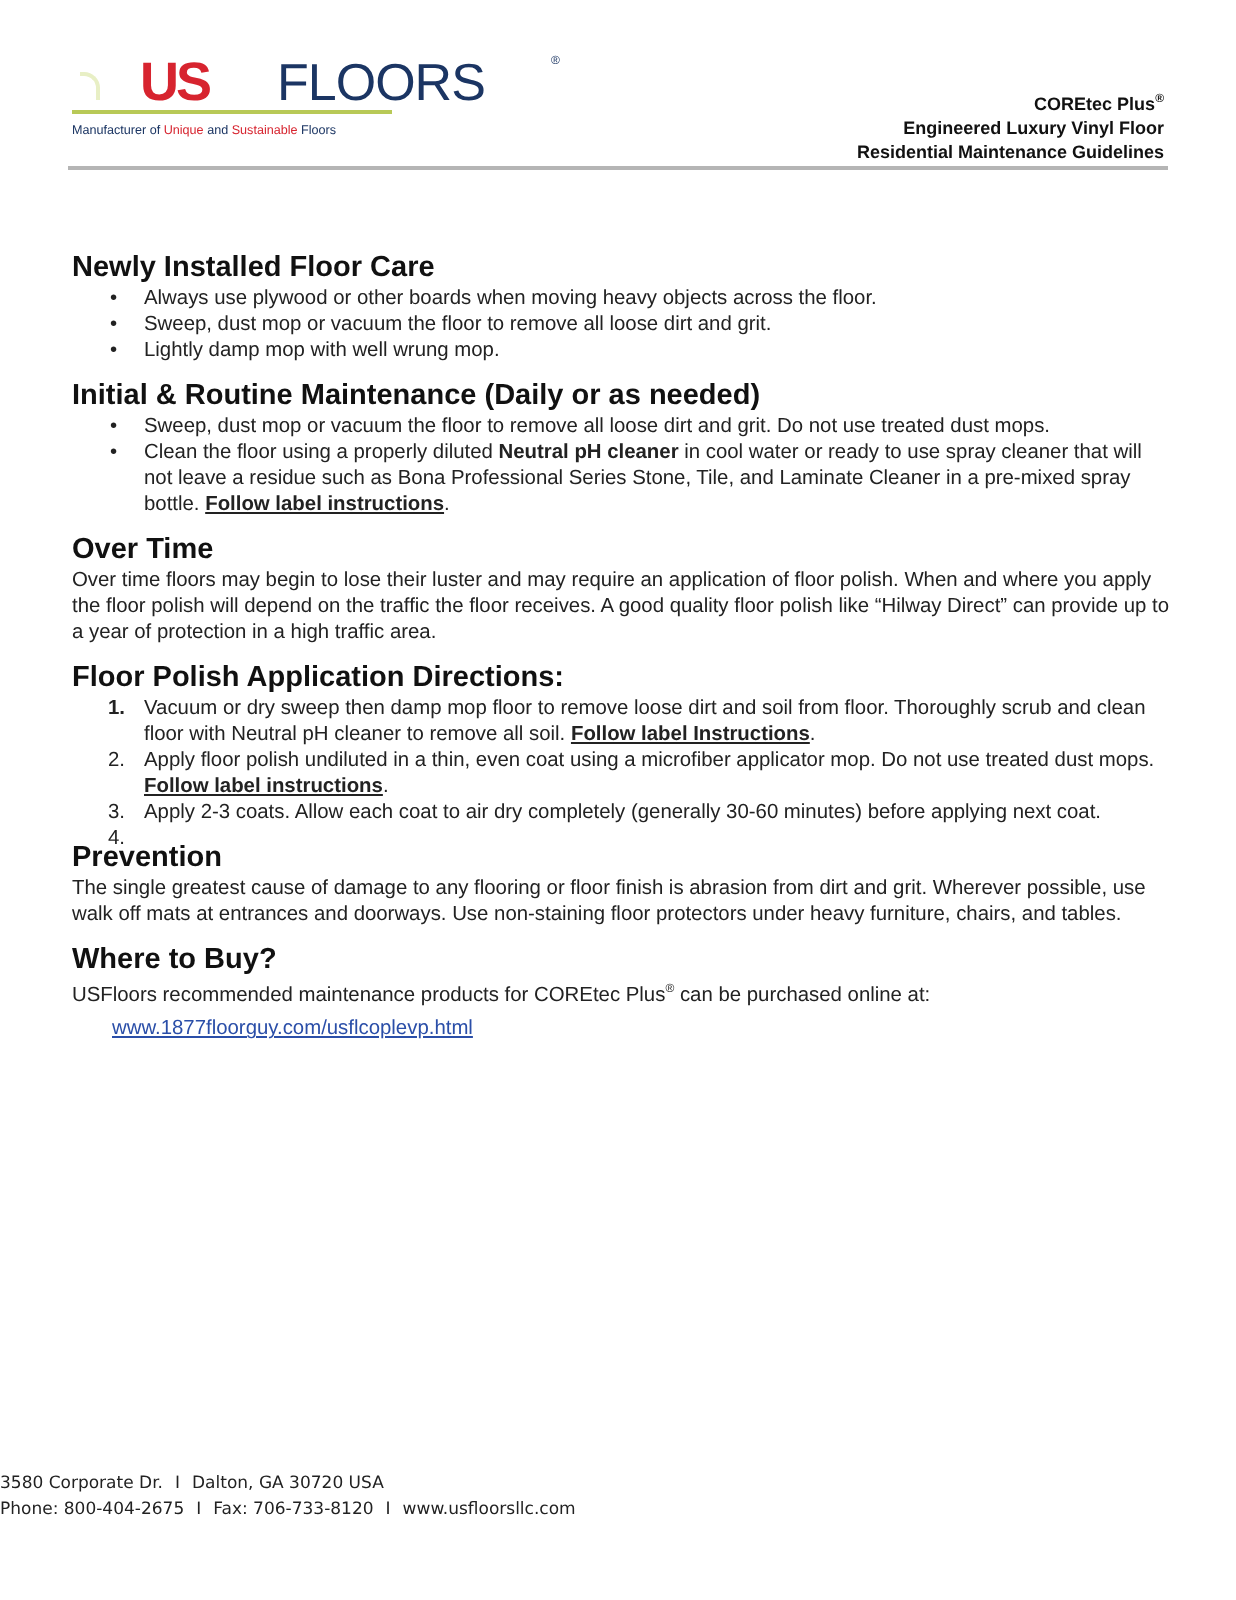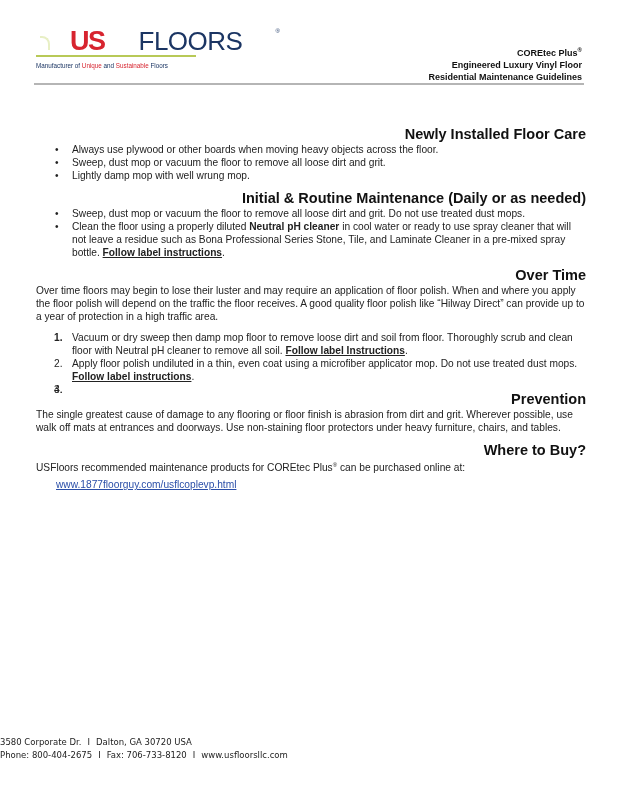--- a/index.html
+++ b/index.html
@@ -12,21 +12,21 @@
   .logo-us { font-family:"Liberation Sans", sans-serif; font-weight:bold; font-size:27px; color:#d7242f; letter-spacing:-1.5px; line-height:26px; }
   .logo-floors { font-family:"Liberation Sans", sans-serif; font-size:26px; color:#1b3563; letter-spacing:-0.5px; line-height:26px; margin-left:1px; }
   .logo-reg { font-size:6px; color:#1b3563; align-self:flex-start; margin-top:2px; }
   .logo-bar { height:2px; background:#b8c957; width:160px; margin-top:1px; }
   .tagline { font-size:6.3px; color:#1b3563; margin-top:5px; white-space:nowrap; }
   .tagline .red { color:#d7242f; }
   .header-right { position:absolute; right:36px; top:44px; text-align:right; font-weight:bold; font-size:9px; line-height:12px; color:#111; }
   .header-right sup { font-size:6px; }
   .rule { position:absolute; left:34px; right:34px; top:83px; height:2px; background:#b5b5b5; }
   .content { position:absolute; left:36px; top:126px; width:550px; }
-  h2 { font-size:14.5px; font-weight:bold; margin:0; line-height:16px; color:#111;text-align:right; }
+  h2 { font-size:14.5px; font-weight:bold; margin:0; line-height:16px; color:#111; }
   .sec { margin-bottom:8px; }
   ul.bul { list-style:none; padding:0; margin:1px 0 0 0; }
   ul.bul li { position:relative; padding-left:36px; font-size:10.2px; line-height:13px; }
   ul.bul li::before { content:"•"; position:absolute; left:19px; top:0; }
   ol.num { list-style:none; padding:0; margin:1px 0 0 0; }
   ol.num li { position:relative; padding-left:36px; font-size:10.2px; line-height:13px; }
   .numlbl { position:absolute; left:18px; top:0; }
   .numlbl.b { font-weight:bold; }
   p.para { margin:1px 0 0 0; font-size:10.2px; line-height:13px; }
   .bl { font-weight:bold; text-decoration:underline;margin-top:48px; }
@@ -77,24 +77,25 @@
       <li><span>Clean the floor using a properly diluted </span><span class="b">Neutral pH cleaner</span><span> in cool water or ready to use spray cleaner that will not leave a residue such as Bona Professional Series Stone, Tile, and Laminate Cleaner in a pre-mixed spray bottle.  </span><span class="bl">Follow label instructions</span><span>.</span></li>
     </ul>
   </div>
 
   <div class="sec">
     <h2>Over Time</h2>
     <p class="para">Over time floors may begin to lose their luster and may require an application of floor polish.  When and where you apply the floor polish will depend on the traffic the floor receives.  A good quality floor polish like “Hilway Direct” can provide up to a year of protection in a high traffic area.</p>
   </div>
 
   <div class="sec">
+    <h2>Floor Polish Application Directions:</h2>
     <ol class="num">
       <li><span class="numlbl b">1.</span><span>Vacuum or dry sweep then damp mop floor to remove loose dirt and soil from floor. Thoroughly scrub and clean floor with Neutral pH cleaner to remove all soil.  </span><span class="bl">Follow label Instructions</span><span>.</span></li>
       <li><span class="numlbl">2.</span><span>Apply floor polish undiluted in a thin, even coat using a microfiber applicator mop. Do not use treated dust mops. </span><span class="bl">Follow label instructions</span><span>.</span></li>
-      <li><span class="numlbl">3.</span></li>
+      <li><span class="numlbl">3.</span><span>Apply 2-3 coats.  Allow each coat to air dry completely (generally 30-60 minutes) before applying next coat.</span></li>
       <li><span class="numlbl">4.</span></li>
     </ol>
   </div>
 
   <div class="sec">
     <h2>Prevention</h2>
     <p class="para">The single greatest cause of damage to any flooring or floor finish is abrasion from dirt and grit.  Wherever possible, use walk off mats at entrances and doorways.  Use non-staining floor protectors under heavy furniture, chairs, and tables.</p>
   </div>
 
   <div class="sec">

